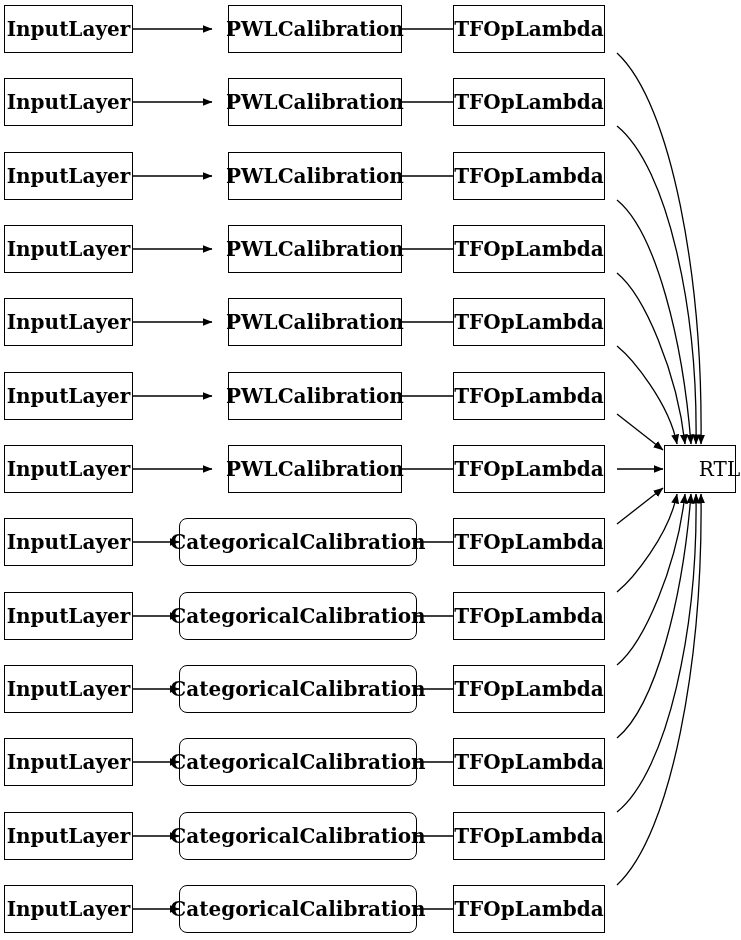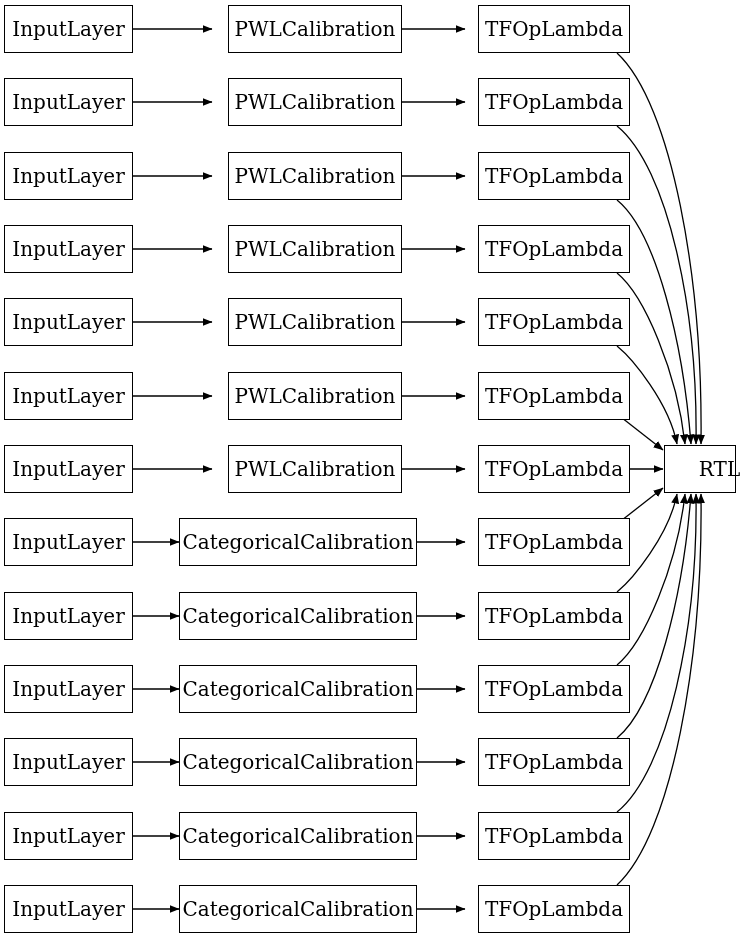--- a/index.html
+++ b/index.html
@@ -1,31 +1,31 @@
 <!DOCTYPE html>
 <html><head>
 <meta charset="utf-8">
 <style>
   html,body{margin:0;padding:0;background:#ffffff;}
   .canvas{
     position:relative;width:741px;height:940px;background:#ffffff;
     font-family:"DejaVu Serif","Liberation Serif",serif;overflow:hidden;
   }
   #edges{position:absolute;left:0;top:0;}
-  .row{position:absolute;left:0;width:685px;height:48px;}
+  .row{position:absolute;left:0;width:685px;height:48px;font-weight:bold;}
   .node{
     position:absolute;top:0;height:48px;box-sizing:border-box;
     border:1.4px solid #000;background:#ffffff;color:#000;
     display:flex;align-items:center;justify-content:center;
     font-size:20px;line-height:1;white-space:nowrap;
   }
   .c-input{left:4px;width:129px;}
   .c-pwl{left:228px;width:174px;}
-  .c-cat{left:179px;width:238px;}
-  .c-tf{left:478px;width:152px;}
+  .c-cat{left:179px;width:238px;border-radius:8px;}
+  .c-tf{left:453px;width:152px;}
   .rtl{position:absolute;left:664px;top:445px;width:72px;height:48px;padding-left:39px;}
 </style>
 </head>
 <body>
 
 <div class="canvas">
 
   <svg id="edges" width="741" height="940" viewBox="0 0 741 940">
     <defs>
       <marker id="ah" markerUnits="userSpaceOnUse" markerWidth="11" markerHeight="9" refX="9.5" refY="4" orient="auto">

